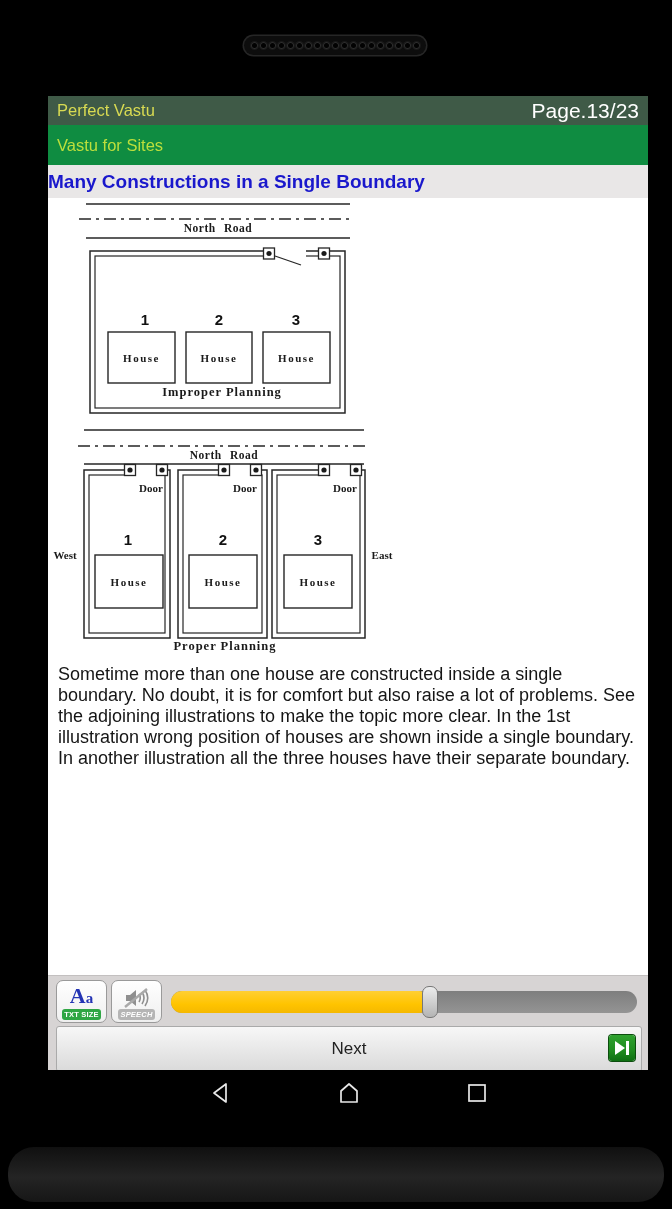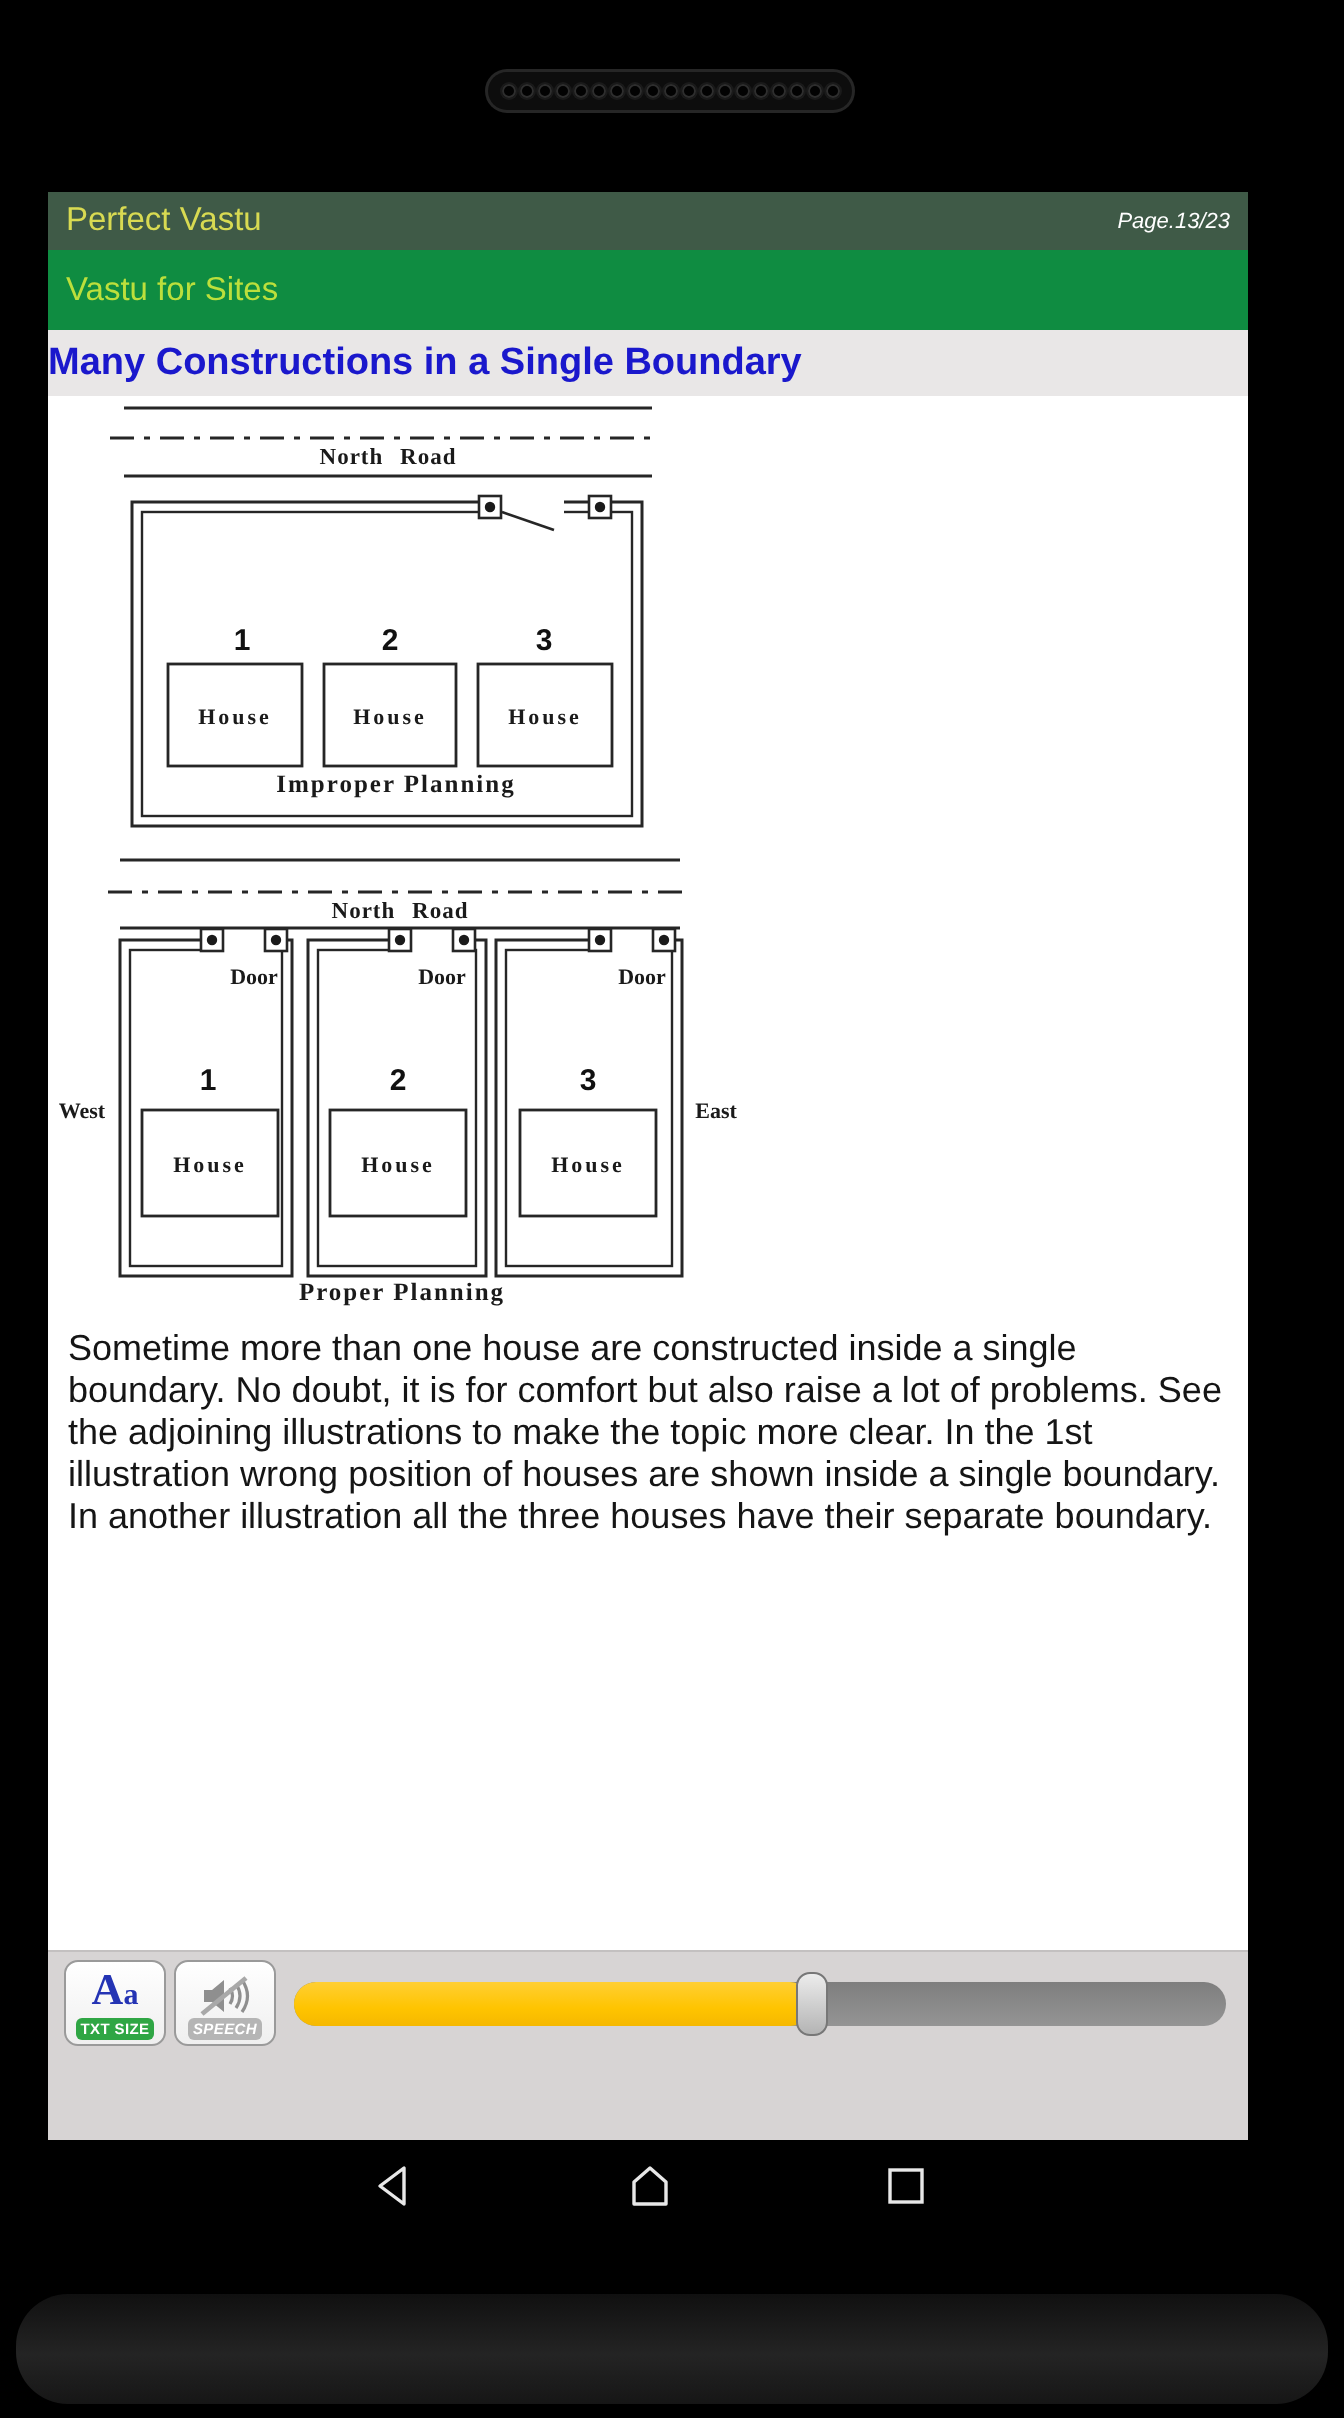--- a/index.html
+++ b/index.html
@@ -12,28 +12,28 @@
           background:#0d0d0d;border-radius:10px;box-shadow:0 0 0 1.5px #262626;
           display:flex;align-items:center;justify-content:center;gap:2px;}
   .grille .hole{width:7px;height:7px;border-radius:50%;background:#020202;
           box-shadow:0 0 0 1px #2e2e2e inset, 0 0 0 1px #1a1a1a;flex:0 0 auto;}
 
   
   .bezel-bar{position:absolute;left:8px;top:1147px;width:656px;height:55px;
           border-radius:26px;background:linear-gradient(#101010,#242424 55%,#161616);}
 
   
-  .screen{position:absolute;left:24px;top:96px;width:600px;height:1024px;background:#000;}
+  .screen{position:absolute;left:48px;top:96px;width:600px;height:1024px;background:#000;}
   .app{position:absolute;left:0;top:0;width:600px;height:974px;background:var(--content_bg,#fff);
        display:flex;flex-direction:column;}
 
   .actionbar{height:29px;background:var(--header_bg,#3f5a47);display:flex;align-items:center;
        justify-content:space-between;padding:0 9px;flex:0 0 auto;}
   .app-title{color:var(--header_text,#d8da52);font-size:16.5px;}
-  .page-indicator{color:var(--page_indicator_text,#fff);font-size:11px;font-style:italic;}
+  .page-indicator{color:var(--page_indicator_text,#fff);font-size:21px;}
   .subbar{height:40px;background:var(--subheader_bg,#0f8c41);display:flex;align-items:center;
        padding:0 9px;flex:0 0 auto;}
   .section-title{color:var(--subheader_text,#bcdf3c);font-size:16.5px;}
   .titlebar{height:33px;background:var(--titlebar_bg,#e9e7e7);display:flex;align-items:center;
        flex:0 0 auto;}
   .page-title{color:var(--title_text,#1a18cc);font-size:19px;font-weight:bold;}
 
   .content{flex:1 1 auto;background:var(--content_bg,#fff);overflow:hidden;}
   .figure-svg{display:block;}
   .body-text{margin:1px 8px 0 10px;font-size:18px;line-height:21px;color:#151515;}
@@ -244,20 +244,29 @@
             </svg>
             <span class="badge gray">SPEECH</span>
           </div>
           <div class="seekbar">
             <div class="seek-track"></div>
             <div class="seek-progress" style="width: 55.5%;"></div>
             <div class="seek-thumb" style="left: 55.5%;"></div>
           </div>
         </div>
         <div class="tb-row2">
+          <div class="nav-btn">
+            <span class="label">Next</span>
+            <span class="skip-icon right">
+              <svg width="20" height="20" viewBox="0 0 20 20">
+                <polygon points="3,3 3,17 13,10" fill="#fff"></polygon>
+                <rect x="14" y="3" width="3" height="14" fill="#fff"></rect>
+              </svg>
+            </span>
+          </div>
         </div>
       </div>
     </div>
 
     <div class="navbar">
       <svg class="nav-icon" style="left:161px" viewBox="0 0 24 24">
         <polygon points="17,3 17,21 5,12" fill="none" stroke="#e8e8e8" stroke-width="1.7" stroke-linejoin="round"></polygon>
       </svg>
       <svg class="nav-icon" style="left:289px" viewBox="0 0 24 24">
         <path d="M4 21 L4 10 L12 3 L20 10 L20 21 Z" fill="none" stroke="#e8e8e8" stroke-width="1.7" stroke-linejoin="round"></path>

